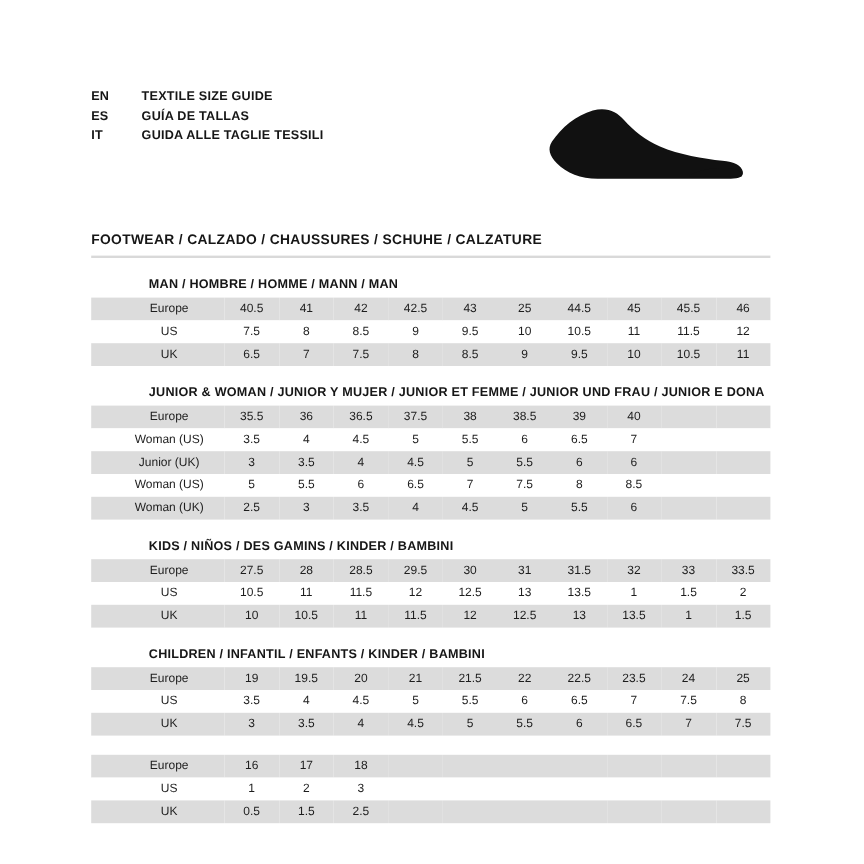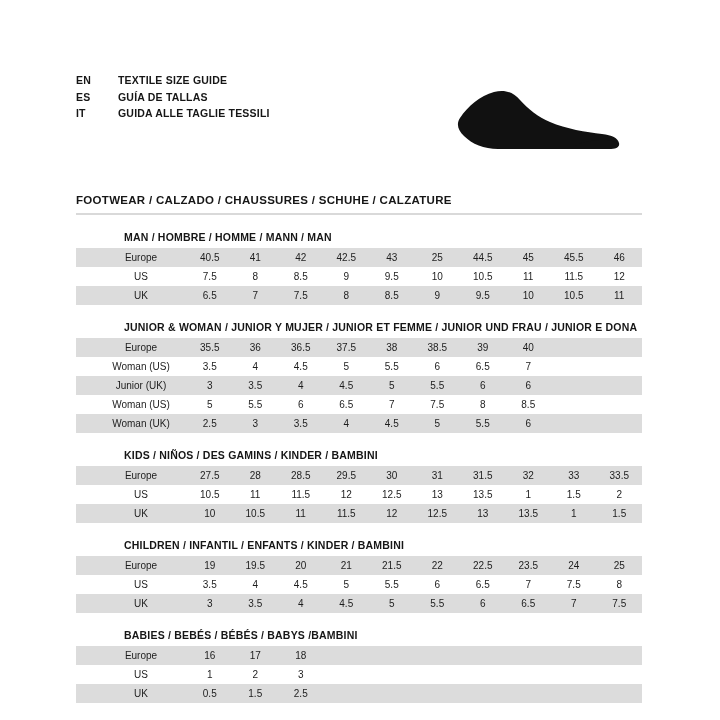--- a/index.html
+++ b/index.html
@@ -347,21 +347,20 @@
         <td>6</td>
         <td>6.5</td>
         <td>7</td>
         <td>7.5</td>
       </tr>
     </tbody>
       </table>
   </div>
 
   <div class="section">
-    <div class="section-title">BABIES  / BEBÉS / BÉBÉS / BABYS /BAMBINI</div>
     <table class="size short">
       <tbody>
           <tr class="shaded">
         <td class="rowlabel">Europe</td>
         <td>16</td>
         <td>17</td>
         <td>18</td>
         <td></td>
         <td></td>
         <td></td>

